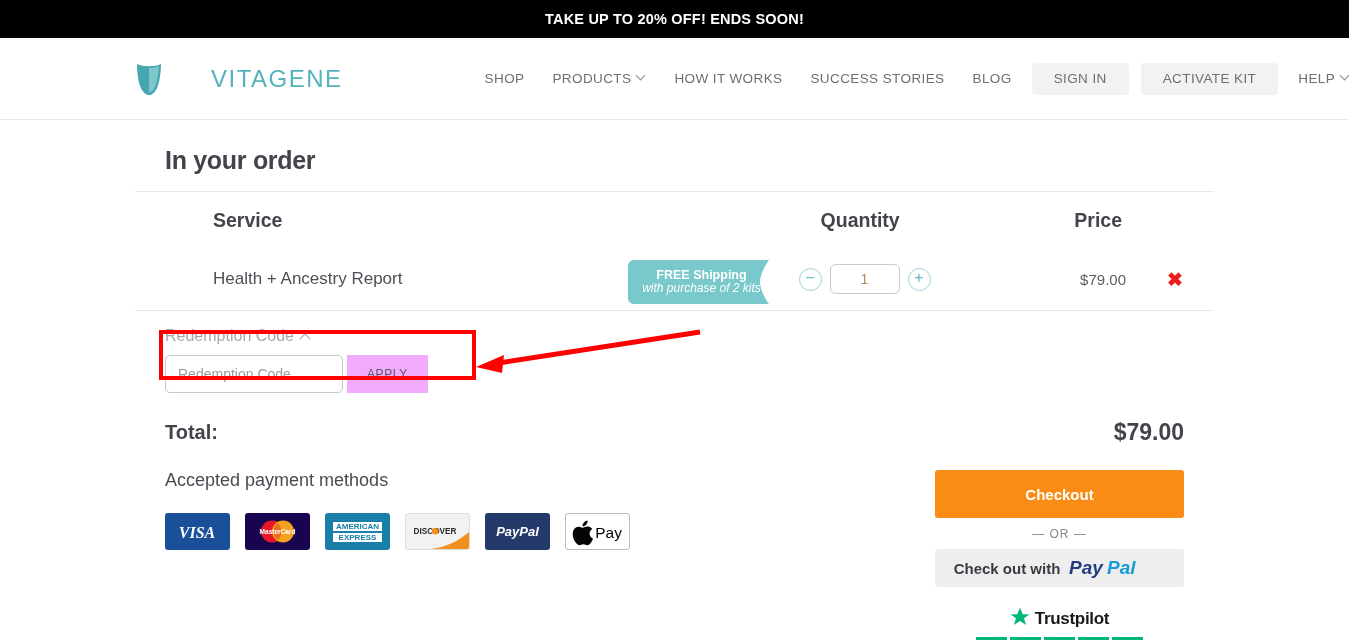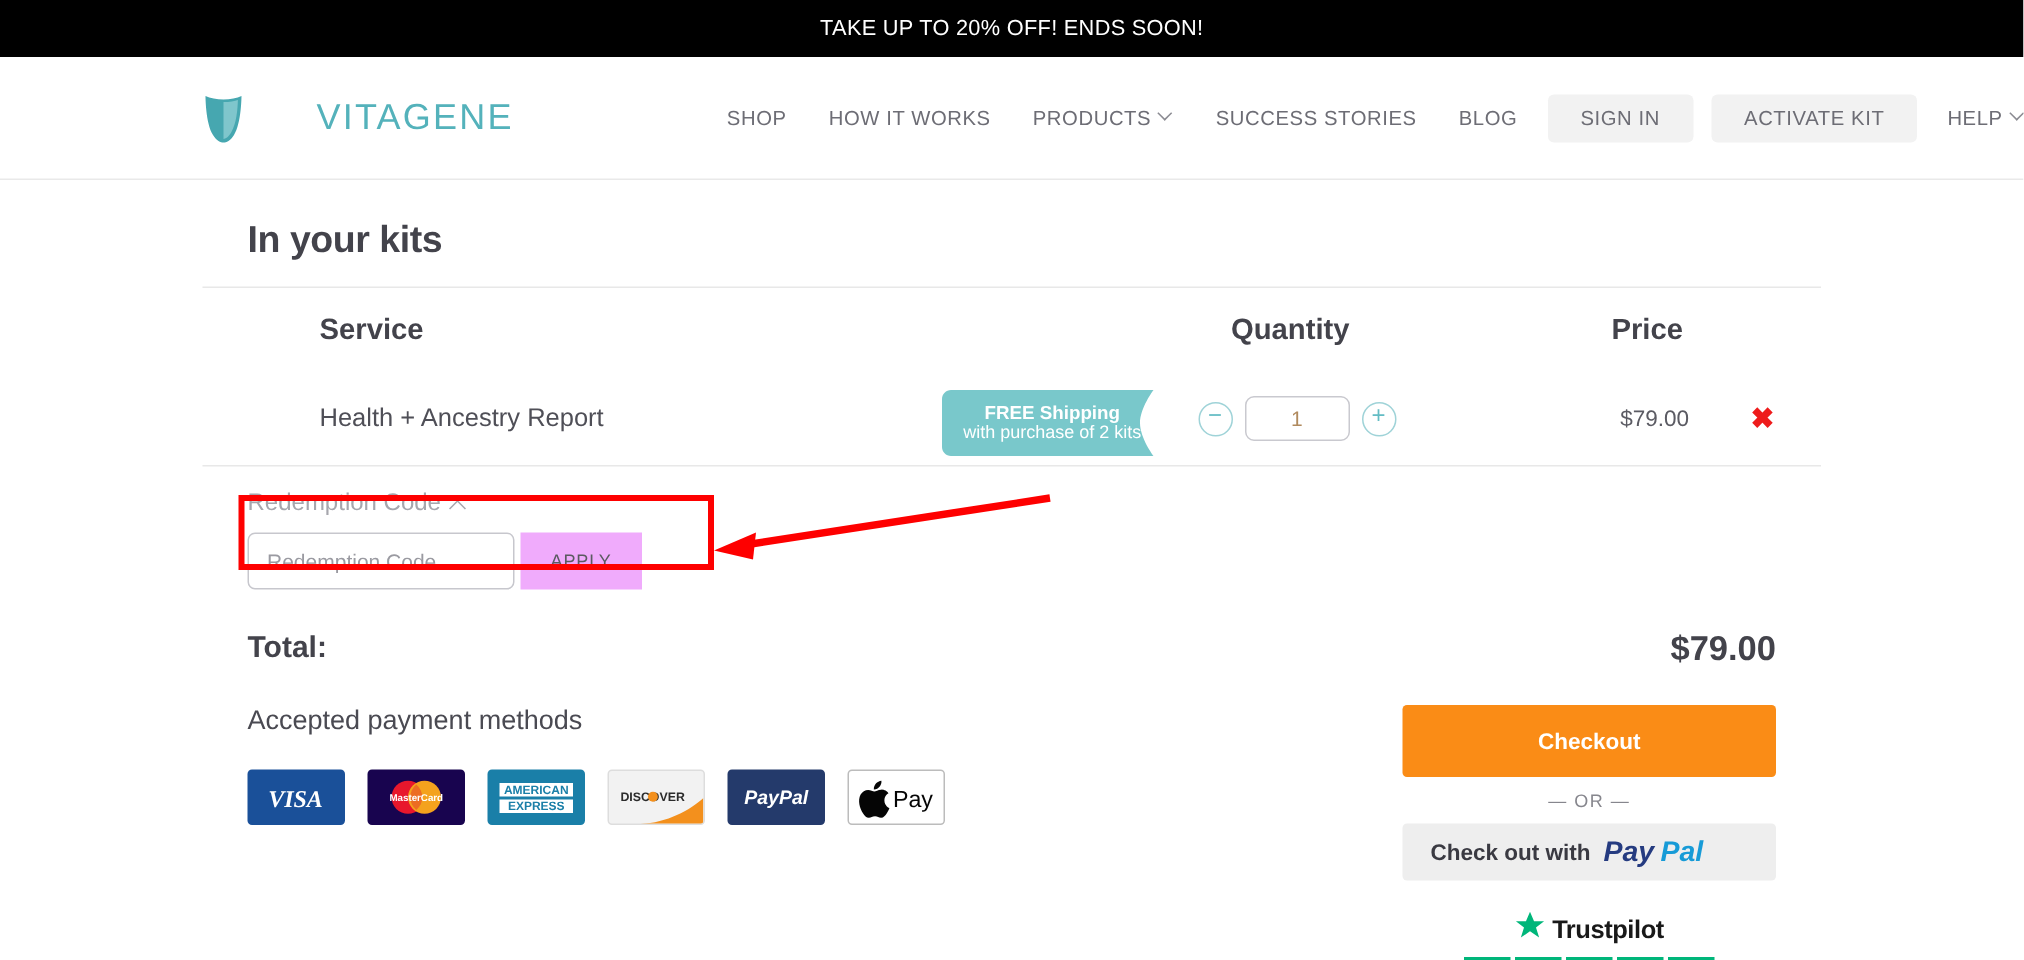--- a/index.html
+++ b/index.html
@@ -9,21 +9,21 @@
     background:#ffffff;
     font-family:"Liberation Sans", sans-serif;
     color:#4a4a52;
     position:relative;
   }
 
   
   .promo-banner{
     height:38px; background:#000; color:#fff;
     display:flex; align-items:center; justify-content:center;
-    font-size:14.5px; font-weight:normal; letter-spacing:.2px;
+    font-size:14.5px; font-weight:bold; letter-spacing:.2px;
   }
 
   
   .site-header{
     height:82px; background:#fff;
     border-bottom:1px solid #e9e9e9;
     display:flex; align-items:center;
     padding:0 135px;
     position:relative;
   }
@@ -89,21 +89,21 @@
   
   .ship-badge{
     position:absolute; left:493px; top:68px;
     width:147px; height:44px;
     color:#fff; text-align:center;
     display:flex; flex-direction:column; justify-content:center;
     line-height:1.15;
   }
   .ship-badge .bg{ position:absolute; inset:0; z-index:0; }
   .ship-badge .t1{ font-size:12.5px; font-weight:bold; position:relative; z-index:1;}
-  .ship-badge .t2{ font-size:12px; position:relative; z-index:1;}
+  .ship-badge .t2{ font-size:12px; position:relative; z-index:1;font-style:italic;}
 
   
   .stepper{ display:flex; align-items:center; gap:8px; }
   .step-btn{
     width:23px; height:23px; border-radius:50%;
     border:1px solid #9fd3d8; color:#63bcc4;
     display:flex; align-items:center; justify-content:center;
     font-size:16px; line-height:1; cursor:pointer; background:#fff;
     font-family:"Liberation Sans", sans-serif;
     padding-bottom:2px;
@@ -206,25 +206,25 @@
       </svg>
     </span>
     <span class="brand-word">VITAGENE</span>
   </div>
 
   <div class="main-nav">
     <div class="nav-link">
       <span>SHOP</span>
     </div>
     <div class="nav-link">
-      <span>HOW IT WORKS</span>
-    </div>
-    <div class="nav-link">
       <span>PRODUCTS</span>
       <i class="chev"></i>
+    </div>
+    <div class="nav-link">
+      <span>HOW IT WORKS</span>
     </div>
     <div class="nav-link">
       <span>SUCCESS STORIES</span>
     </div>
     <div class="nav-link">
       <span>BLOG</span>
     </div>
     <div class="nav-btn">SIGN IN</div>
     <div class="nav-btn">ACTIVATE KIT</div>
     <div class="nav-link">
@@ -240,21 +240,21 @@
           <circle cx="14.2" cy="15" r="1.7" fill="#4b4b52"></circle>
         </svg>
       </span>
 
     </div>
   </div>
 </div>
 
 <div class="page">
 
-  <div class="order-title">In your kits</div>
+  <div class="order-title">In your order</div>
   <div class="rule"></div>
 
   <div class="order-table">
 
     <div class="row head-row">
       <div class="col-service th">Service</div>
       <div class="th th-qty">Quantity</div>
       <div class="th th-price">Price</div>
     </div>
 

